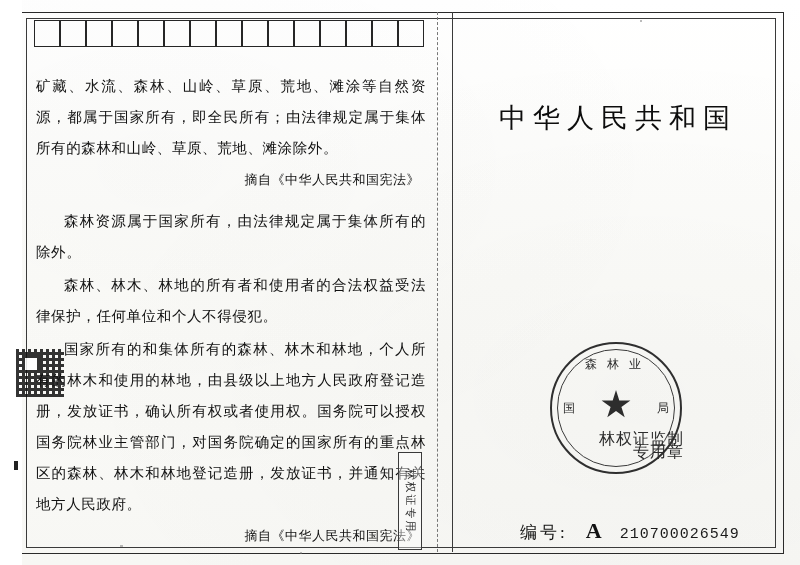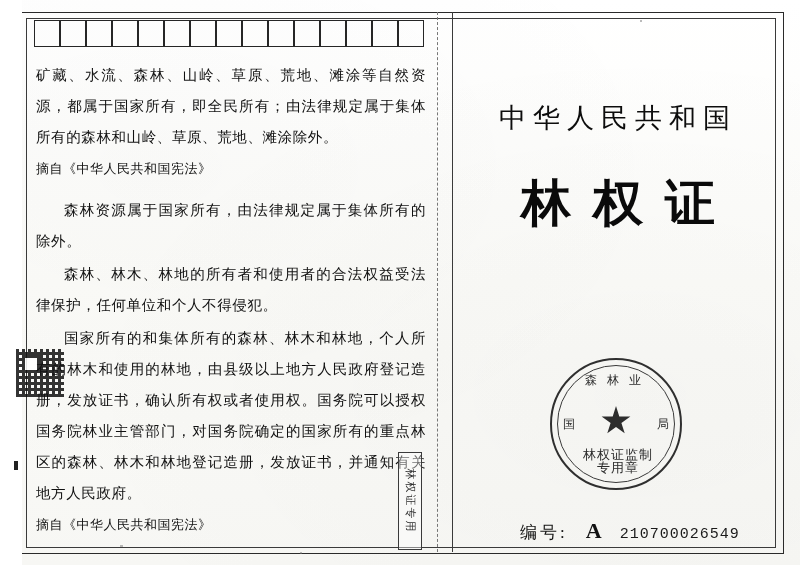--- a/index.html
+++ b/index.html
@@ -109,25 +109,25 @@
     margin: 0 0 2px 0;
   }
   .para.indent {
     text-indent: 28px;
   }
   .attrib {
     color: #111;
     font-size: 13px;
     line-height: 28px;
     letter-spacing: 0.5px;
-    text-align: left;
+    text-align: right;
     padding-right: 6px;
     margin: 2px 0 12px 0;
   }
-  .block-1 { margin-top: 2px; }
+  .block-1 { margin-top: 13px; }
   .block-2 { margin-top: 10px; }
 
   
   .clip-mask {
     position: absolute;
     left: 0;
     top: 0;
     width: 22px;
     height: 565px;
     background: #ffffff;
@@ -211,21 +211,21 @@
     letter-spacing: 22px;
     text-indent: 22px;
     color: #0a0a0a;
     font-weight: 700;
   }
 
   
   .seal {
     position: absolute;
     left: 88px;
-    top: 328px;
+    top: 312px;
     width: 132px;
     height: 132px;
     border-radius: 50%;
     border: 2.6px solid #2f2f2f;
     box-sizing: border-box;
     text-decoration: underline;
   }
   .seal-inner {
     position: absolute;
     left: 5px;
@@ -267,22 +267,22 @@
     width: 30px;
     height: 30px;
     background: #2d2d2d;
     clip-path: polygon(50% 0%, 61% 35%, 98% 35%, 68% 57%, 79% 91%, 50% 70%, 21% 91%, 32% 57%, 2% 35%, 39% 35%);
   }
   .seal-bottom {
     position: absolute;
     left: 0;
     bottom: 14px;
     width: 132px;
-    text-align: center;
-    font-size: 13px;
+    text-align: right;
+    font-size: 16px;
     line-height: 13px;
     letter-spacing: 1px;
     color: #2b2b2b;
   }
 
   
   .serial {
     position: absolute;
     left: 58px;
     top: 488px;
@@ -364,21 +364,20 @@
   <div class="clip-mask"></div>
   <div class="qr"></div>
   <div class="qr-tick"></div>
 
   <div class="vstrip">
     <span>林权证专用</span>
   </div>
 
   <div class="right-page">
     <div class="cert-country">中华人民共和国</div>
-    <div class="cert-title">林权证</div>
 
     <div class="seal">
       <div class="seal-inner"></div>
       <div class="seal-arc-top">森林业</div>
       <div class="seal-side-left">国</div>
       <div class="seal-side-right">局</div>
       <div class="seal-star"></div>
       <div class="seal-bottom">
         <div>林权证监制</div>
         <div>专用章</div>

